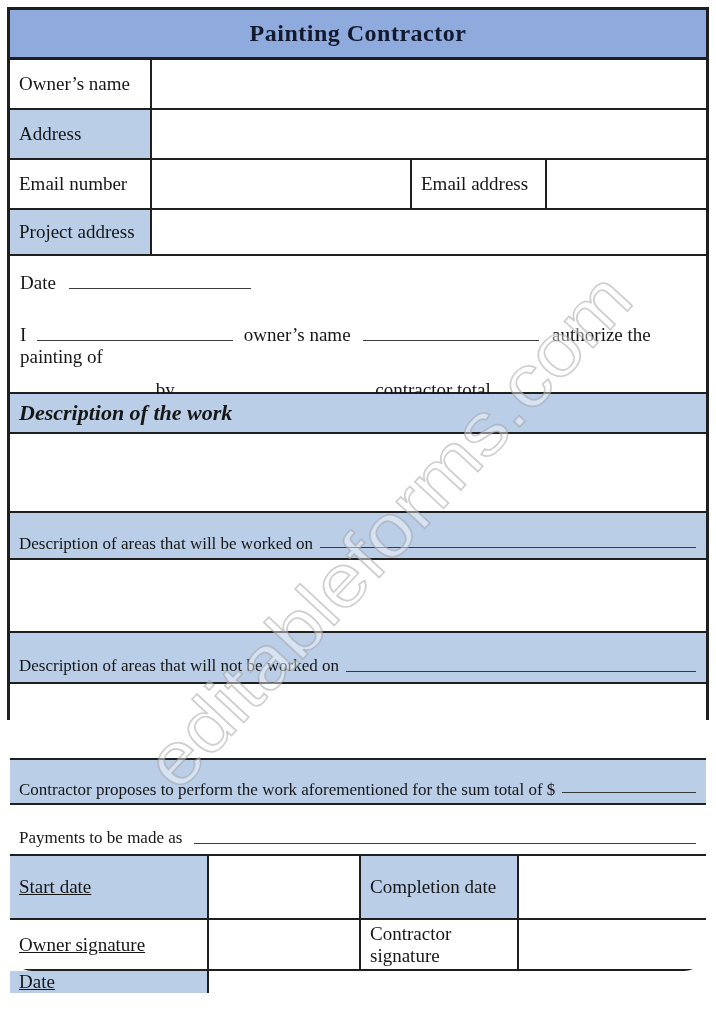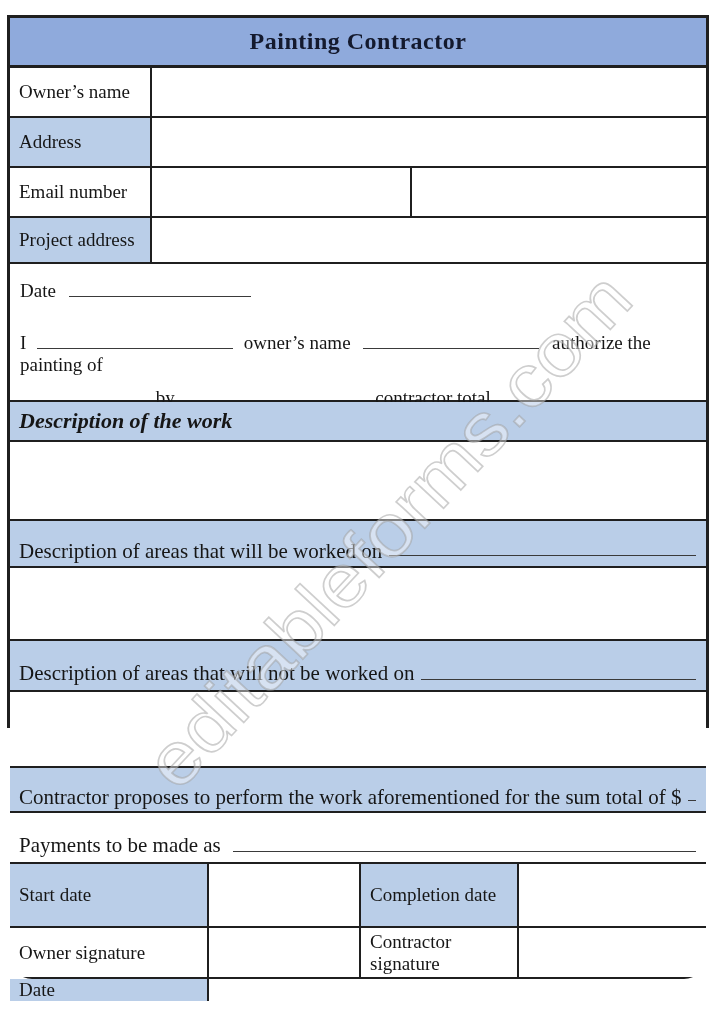--- a/index.html
+++ b/index.html
@@ -21,21 +21,20 @@
     z-index: 5;
   }
   .form {
     position: absolute;
     left: 7px; top: 7px;
     width: 702px; height: 713px;
     border: 3px solid #1f1f1f;
     display: flex;
     flex-direction: column;
     background: #ffffff;
-    margin-top: 8px;
   }
   .row { display: flex; flex-shrink: 0; border-bottom: 2px solid #1f1f1f; }
   .row:last-child { border-bottom: none; }
   .cell { display: flex; align-items: center; padding-left: 9px; font-size: 19px; }
   .v-border { border-left: 2px solid #1f1f1f; }
   .blue { background: #bacee8; }
   .white { background: #ffffff; }
 
   .header-row {
     height: 50px;
@@ -81,39 +80,39 @@
     font-style: italic;
   }
   .empty-row { background: #ffffff; }
   .e1 { height: 79px; }
   .e2 { height: 73px; }
   .e3 { height: 76px; }
 
   .band-row {
     align-items: center;
     padding: 16px 10px 0 9px;
-    font-size: 21px;
+    font-size: 17px;
     justify-content: center;
   }
   .band-row .band-label { white-space: nowrap; }
   .band-row .blank-flex {
     flex: 1;
     margin-left: 7px;
     align-self: flex-end;
     margin-bottom: 10px;
     border-bottom: 1.6px solid #3a3a3a;
   }
   .b1 { height: 47px; }
   .b2 { height: 51px; }
   .b3 { height: 45px; }
   .sum-blank { flex: none; width: 112px; }
 
   .payments-row { height: 51px; }
 
-  .grid-row .g-label { width: 197px; flex-shrink: 0; }
+  .grid-row .g-label { width: 197px; flex-shrink: 0; text-decoration: underline; }
   .grid-row .g-val1 { width: 152px; flex-shrink: 0; }
   .grid-row .g-label2 { width: 158px; flex-shrink: 0; }
   .grid-row .g-val2 { flex: 1; }
   .dates-row { height: 64px; }
   .sigs-row { height: 51px; border-radius: 22px; }
   .last-date-row { flex: 1; }
 </style>
 </head>
 <body>
 
@@ -141,20 +140,23 @@
         <span>Address</span>
       </div>
       <div class="cell value-cell white v-border"></div>
     </div>
 
     <div class="row field-row">
       <div class="cell label-cell white">
         <span>Email number</span>
       </div>
       <div class="cell white v-border" style="width:260px; flex-shrink:0;"></div>
+      <div class="cell email-label white v-border">
+        <span>Email address</span>
+      </div>
       <div class="cell value-cell white v-border"></div>
     </div>
 
     <div class="row field-row short">
       <div class="cell label-cell blue">
         <span>Project address</span>
       </div>
       <div class="cell value-cell white v-border"></div>
     </div>
 

